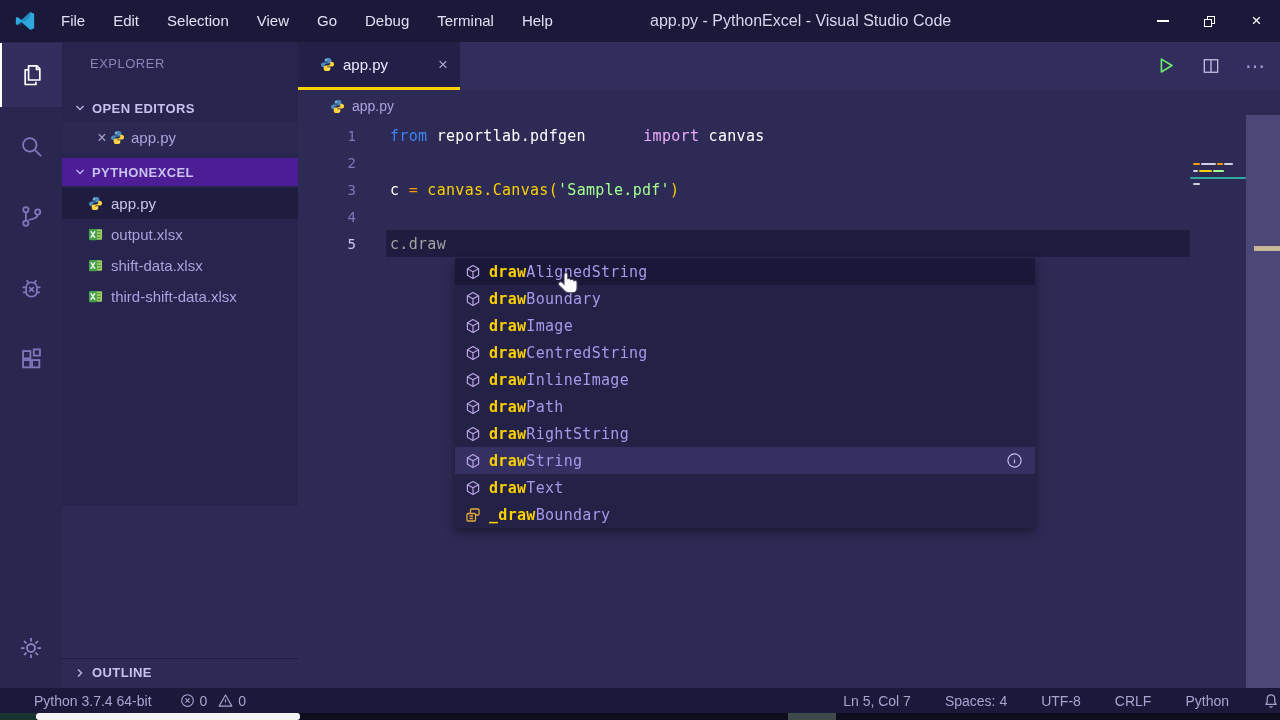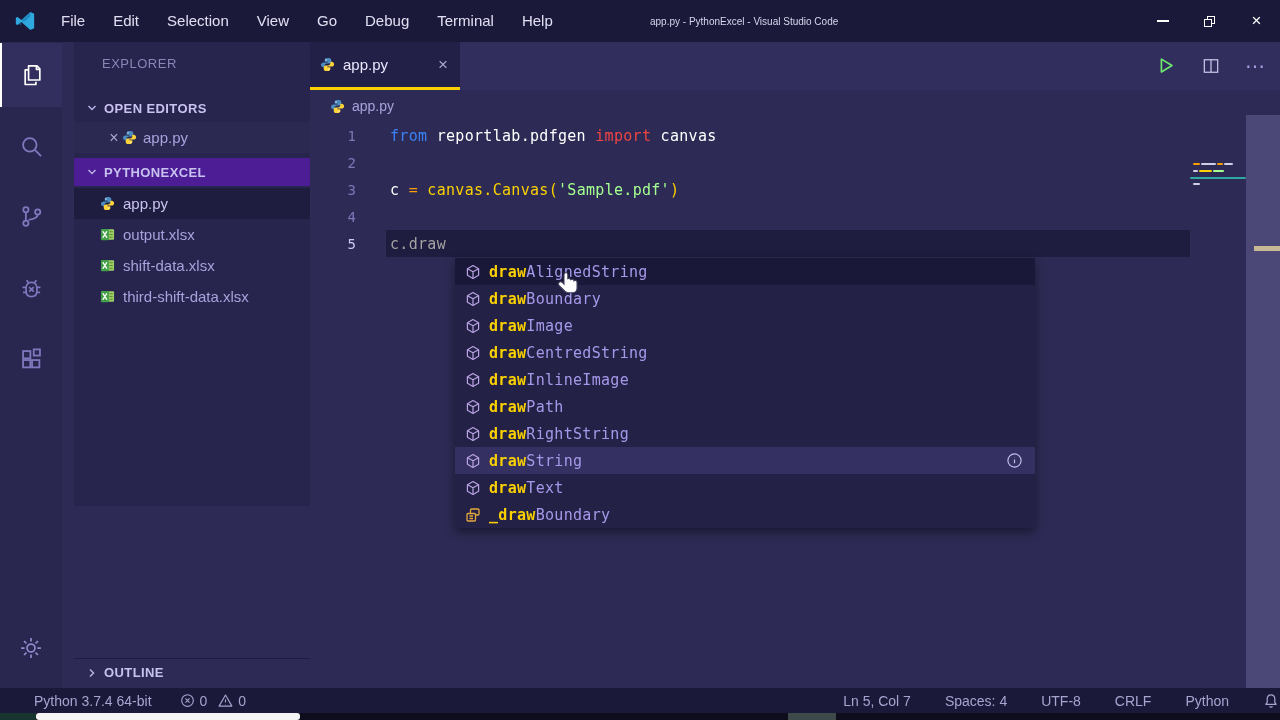--- a/index.html
+++ b/index.html
@@ -5,39 +5,39 @@
   * { margin:0; padding:0; box-sizing:border-box; }
   html,body { width:1280px; height:720px; overflow:hidden; background:#000; }
   body { font-family:"Liberation Sans", sans-serif; user-select:none; cursor:default; }
   #app { position:relative; width:1280px; height:720px; background:#2D2B55; overflow:hidden; }
 
   
   .titlebar { position:absolute; left:0; top:0; width:1280px; height:42px; background:#1A1939; display:flex; align-items:center; z-index:5; }
   .vscode-logo { margin-left:13px; width:24px; height:24px; display:flex; align-items:center; justify-content:center; }
   .menubar { display:flex; margin-left:10px; height:100%; align-items:center; }
   .menu-item { padding:0 14px; font-size:15px; color:#E2DFF3; line-height:42px; }
-  .window-title { position:absolute; left:650px; top:0; height:42px; display:flex; align-items:center; font-size:10px; color:#D8D5EC; }
+  .window-title { position:absolute; left:650px; top:0; height:42px; display:flex; align-items:center; font-size:16px; color:#D8D5EC; }
   .window-controls { position:absolute; right:0; top:0; height:42px; display:flex; }
   .win-btn { width:47px; height:42px; display:flex; align-items:center; justify-content:center; color:#FFFFFF; }
   .win-btn .bar { width:12px; height:1.5px; background:#fff; }
   .restore-glyph { position:relative; width:11px; height:11px; }
   .restore-glyph .back { position:absolute; right:0; top:0; width:8px; height:8px; border:1.3px solid #fff; }
   .restore-glyph .front { position:absolute; left:0; bottom:0; width:8px; height:8px; border:1.3px solid #fff; background:#1A1939; }
   .close-glyph { font-size:17px; font-weight:400; }
 
   
   .activitybar { position:absolute; left:0; top:42px; width:62px; height:646px; background:#29264F; z-index:4; }
   .ab-item { position:absolute; left:0; width:62px; height:64px; display:flex; align-items:center; justify-content:center; color:#7F78BE; }
   .ab-item.active { color:#FFFFFF; background:#322F5F; border-left:2px solid #FFFFFF; }
   .ab-item svg { width:27px; height:27px; }
   .ab-settings { position:absolute; left:0; bottom:14px; width:62px; height:52px; display:flex; align-items:center; justify-content:center; color:#8F88C9; }
   .ab-settings svg { width:28px; height:28px; }
 
   
-  .sidebar { position:absolute; left:74px; top:42px; width:236px; height:464px; background:#27244E; z-index:3; }
+  .sidebar { position:absolute; left:62px; top:42px; width:236px; height:464px; background:#27244E; z-index:3; }
   .sidebar-title { position:absolute; left:28px; top:14px; font-size:13px; letter-spacing:.5px; color:#8B86B8; }
   .section-header { position:absolute; left:0; width:236px; height:28px; display:flex; align-items:center; font-size:13px; font-weight:bold; letter-spacing:.4px; color:#C8C2F0; }
   .section-header .chev { margin:0 6px 0 12px; display:flex; color:#B7B0E4; }
   .oe-header { top:52px; }
   .proj-header { top:116px; background:#4c1d95; }
   .outline-header { top:616px; border-top:1px solid #1E1C3F; }
   .oe-list { position:absolute; left:0; top:80px; width:236px; }
   .oe-row { position:relative; height:31px; display:flex; align-items:center; background:#2B2852; }
   .oe-close { width:16px; margin-left:32px; color:#A9A3D0; font-size:16px; text-align:center; }
   .file-list { position:absolute; left:0; top:146px; width:236px; }
@@ -317,21 +317,21 @@
             <circle fill="#fff" cx="6.4" cy="3.1" r=".75"></circle>
             <circle fill="#fff" cx="9.6" cy="12.9" r=".75"></circle>
           </svg>
         </span>
       <span class="breadcrumb-label">app.py</span>
     </div>
 
     <div class="code-lines">
         <div class="code-row">
           <span class="line-num">1</span>
-          <span class="code-text"><span style="color: #3b82f6;">from </span><span style="color: rgb(255, 255, 255);">reportlab.pdfgen </span><span style="color: #ef4444;">import </span><span style="color: rgb(255, 255, 255);">canvas</span></span>
+          <span class="code-text"><span style="color: #3b82f6;">from </span><span style="color: rgb(255, 255, 255);">reportlab.pdfgen </span><span style="color: #f0abfc; margin-left: 48px;">import </span><span style="color: rgb(255, 255, 255);">canvas</span></span>
         </div>
         <div class="code-row">
           <span class="line-num">2</span>
           <span class="code-text"></span>
         </div>
         <div class="code-row">
           <span class="line-num">3</span>
           <span class="code-text"><span style="color: rgb(255, 255, 255);">c </span><span style="color: rgb(255, 157, 0);">= </span><span style="color: rgb(250, 208, 0); margin-top: 11px;">canvas.Canvas(</span><span style="color: rgb(165, 255, 144);">'Sample.pdf'</span><span style="color: rgb(250, 208, 0);">)</span></span>
         </div>
         <div class="code-row">

